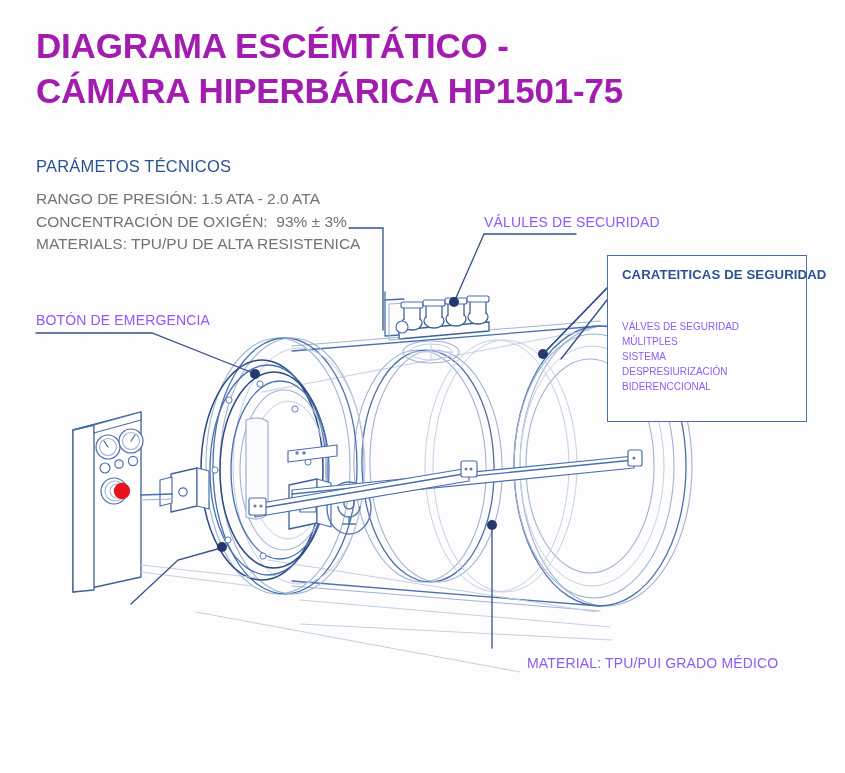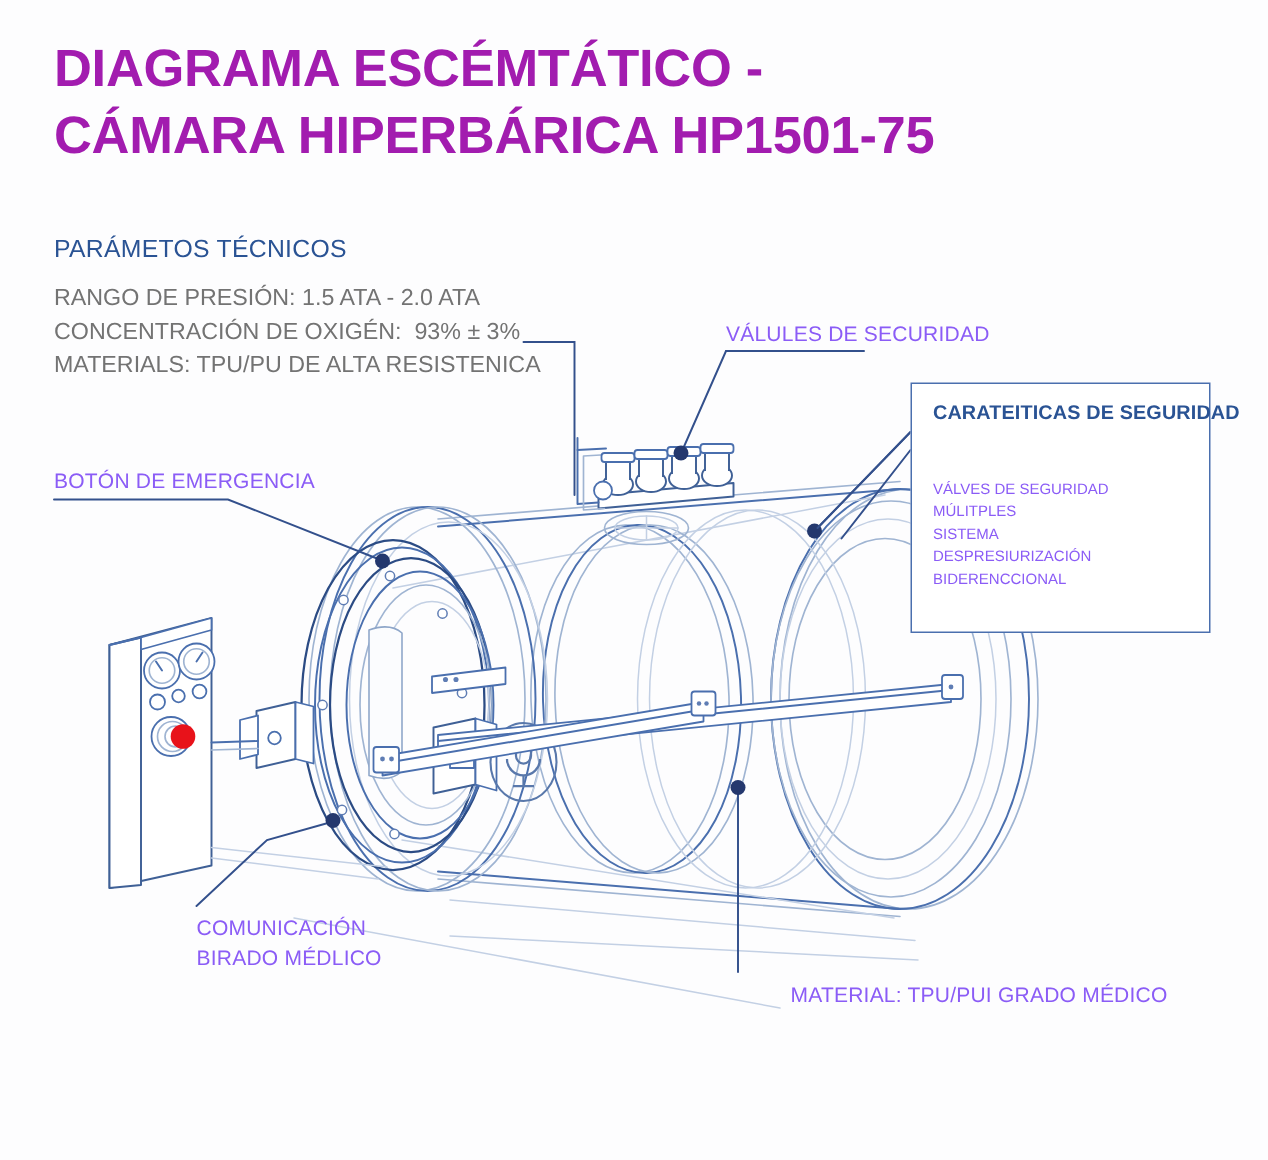--- a/index.html
+++ b/index.html
@@ -344,22 +344,20 @@
   <div class="txt" id="params-heading">PARÁMETOS TÉCNICOS</div>
 
   <div class="txt" id="params-list">RANGO DE PRESIÓN: 1.5 ATA - 2.0 ATA
 CONCENTRACIÓN DE OXIGÉN:  93% ± 3%
 MATERIALS: TPU/PU DE ALTA RESISTENICA</div>
 
   <div class="txt callout" id="label-valves">VÁLULES DE SECURIDAD</div>
 
   <div class="txt callout" id="label-emergency">BOTÓN DE EMERGENCIA</div>
 
-  <div class="txt callout" id="label-comm">COMUNICACIÓN
-BIRADO MÉDLICO</div>
 
   <div class="txt callout" id="label-material">MATERIAL: TPU/PUI GRADO MÉDICO</div>
 
   <div id="safety-box">
     <div id="safety-title">CARATEITICAS DE SEGURIDAD</div>
     <div id="safety-list">VÁLVES DE SEGURIDAD
 MÚLITPLES
 SISTEMA
 DESPRESIURIZACIÓN
 BIDERENCCIONAL</div>

